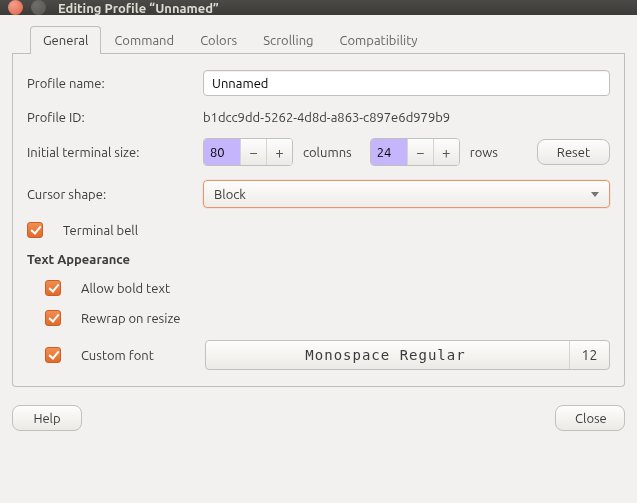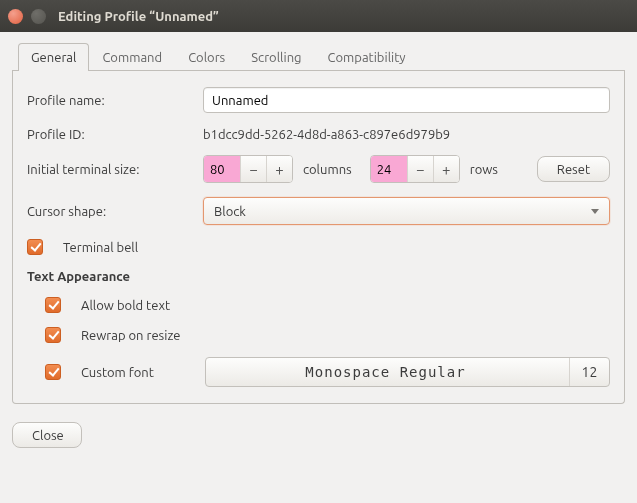--- a/index.html
+++ b/index.html
@@ -7,21 +7,21 @@
     margin: 0;
     font-family: "Ubuntu", "Segoe UI", sans-serif;
     font-size: 13px;
     background: #f2f1f0;
     color: #3c3c3c;
     width: 637px;
     height: 503px;
     overflow: hidden;
   }
   .titlebar {
-    height: 32px;
+    height: 15px;
     background: linear-gradient(to bottom, #4b4a46, #3c3b37);
     display: flex;
     align-items: center;
     padding: 0 8px;
     gap: 8px;
   }
   .win-btn {
     width: 15px; height: 15px;
     border-radius: 50%;
     display: inline-block;
@@ -52,20 +52,21 @@
     border: 1px solid transparent;
     border-bottom: none;
     border-top-left-radius: 4px;
     border-top-right-radius: 4px;
     cursor: default;
   }
   .tab.active {
     color: #3c3c3c;
     border-color: #c1beb9;
     background: #f2f1f0;
+    margin-left: 12px;
   }
   .panel {
     border: 1px solid #c1beb9;
     border-top: none;
     border-bottom-left-radius: 4px;
     border-bottom-right-radius: 4px;
     padding: 16px 14px 16px 14px;
   }
   .row {
     display: flex;
@@ -93,21 +94,21 @@
     border-radius: 4px;
     overflow: hidden;
     height: 28px;
     background: #fff;
   }
   .spin input {
     width: 36px;
     border: none;
     padding: 0 6px;
     font: inherit;
-    background: #f9a8d4;
+    background: #c4b5fd;
   }
   .spin button {
     width: 26px;
     border: none;
     border-left: 1px solid #d7d4cf;
     background: linear-gradient(to bottom,#fdfdfc,#eceae6);
     font: inherit;
     font-size: 15px;
     line-height: 1;
     cursor: default;
@@ -285,14 +286,15 @@
       <div class="font-btn">
         <span>Monospace Regular</span>
         <span class="font-size-box">12</span>
       </div>
     </div>
 
   </div>
 </div>
 
 <div class="footer">
+  <button class="btn" style="width:70px">Help</button>
   <button class="btn" style="width:70px">Close</button>
 </div>
 
 </body></html>

